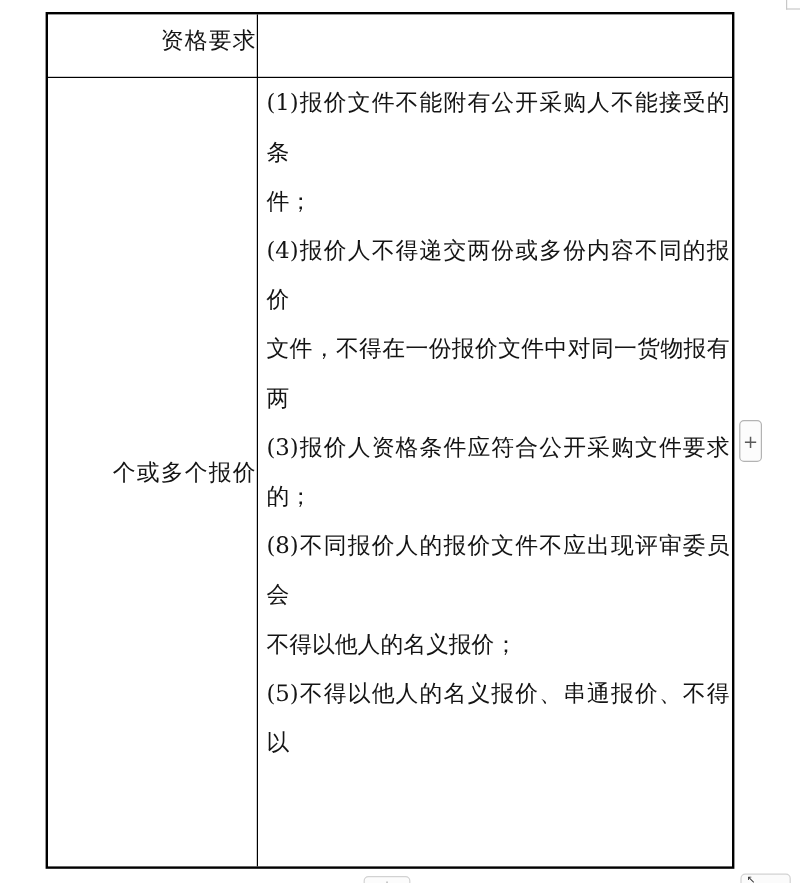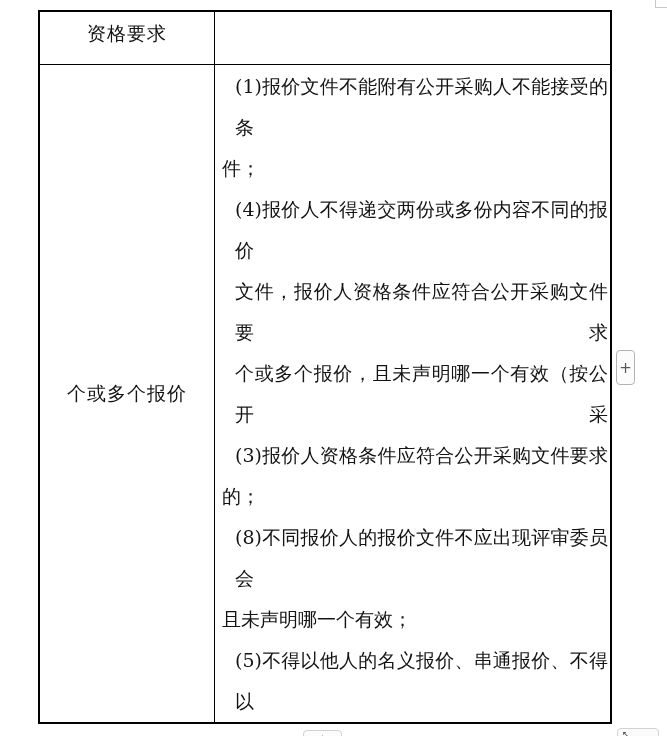--- a/index.html
+++ b/index.html
@@ -17,30 +17,30 @@
     width:574px;height:714px;
     box-sizing:border-box;
     border:2px solid #000;
     display:grid;
     grid-template-columns:175px 1fr;
     grid-template-rows:53px 1fr;
   }
   .cell{box-sizing:border-box;min-width:0;min-height:0;}
   .b-right{border-right:1.5px solid #000;}
   .b-bottom{border-bottom:1.5px solid #000;}
-  .label-cell{display:flex;justify-content:center;font-size:19px;letter-spacing:1px;}
+  .label-cell{display:flex;justify-content:flex-end;font-size:19px;letter-spacing:1px;}
   .label-top{align-items:flex-start;padding-top:9px;}
   .label-mid{align-items:center;}
   .content-cell{
     padding:1px 2px 0 7px;
     font-size:19px;
     line-height:41px;
   }
   .cl{text-align:justify;}
-  .cl.jl{text-align-last:justify;margin-left:13px;}
+  .cl.jl{text-align-last:justify;}
   
   .add-col-btn{
     position:absolute;left:616px;top:350px;
     width:19px;height:35px;
     box-sizing:border-box;
     border:1px solid #b3b3b3;border-radius:4px;
     background:#fcfcfc;color:#595959;
     font-size:15px;font-family:"DejaVu Sans","Liberation Sans",sans-serif;
     display:flex;align-items:center;justify-content:center;
     padding:0;cursor:pointer;
@@ -94,26 +94,25 @@
     </div>
     <div class="cell b-bottom"></div>
 
     <div class="cell label-cell label-mid b-right">
       <span>个或多个报价</span>
     </div>
     <div class="cell content-cell">
       <div class="cl jl">(1)报价文件不能附有公开采购人不能接受的条</div>
       <div class="cl">件；</div>
       <div class="cl jl">(4)报价人不得递交两份或多份内容不同的报价</div>
-      <div class="cl jl">文件，报价人资格条件应符合公开采购文件要求</div>
-      <div class="cl jl">个或多个报价，且未声明哪一个有效（按公开采</div>
+      <div class="cl jl">文件，不得在一份报价文件中对同一货物报有两</div>
       <div class="cl jl">(3)报价人资格条件应符合公开采购文件要求</div>
       <div class="cl">的；</div>
       <div class="cl jl">(8)不同报价人的报价文件不应出现评审委员会</div>
-      <div class="cl">且未声明哪一个有效；</div>
+      <div class="cl">不得以他人的名义报价；</div>
       <div class="cl jl">(5)不得以他人的名义报价、串通报价、不得以</div>
 
     </div>
   </div>
 
   <button class="add-col-btn">+</button>
 
   <button class="add-row-btn">+</button>
 
   <div class="resize-handle">

